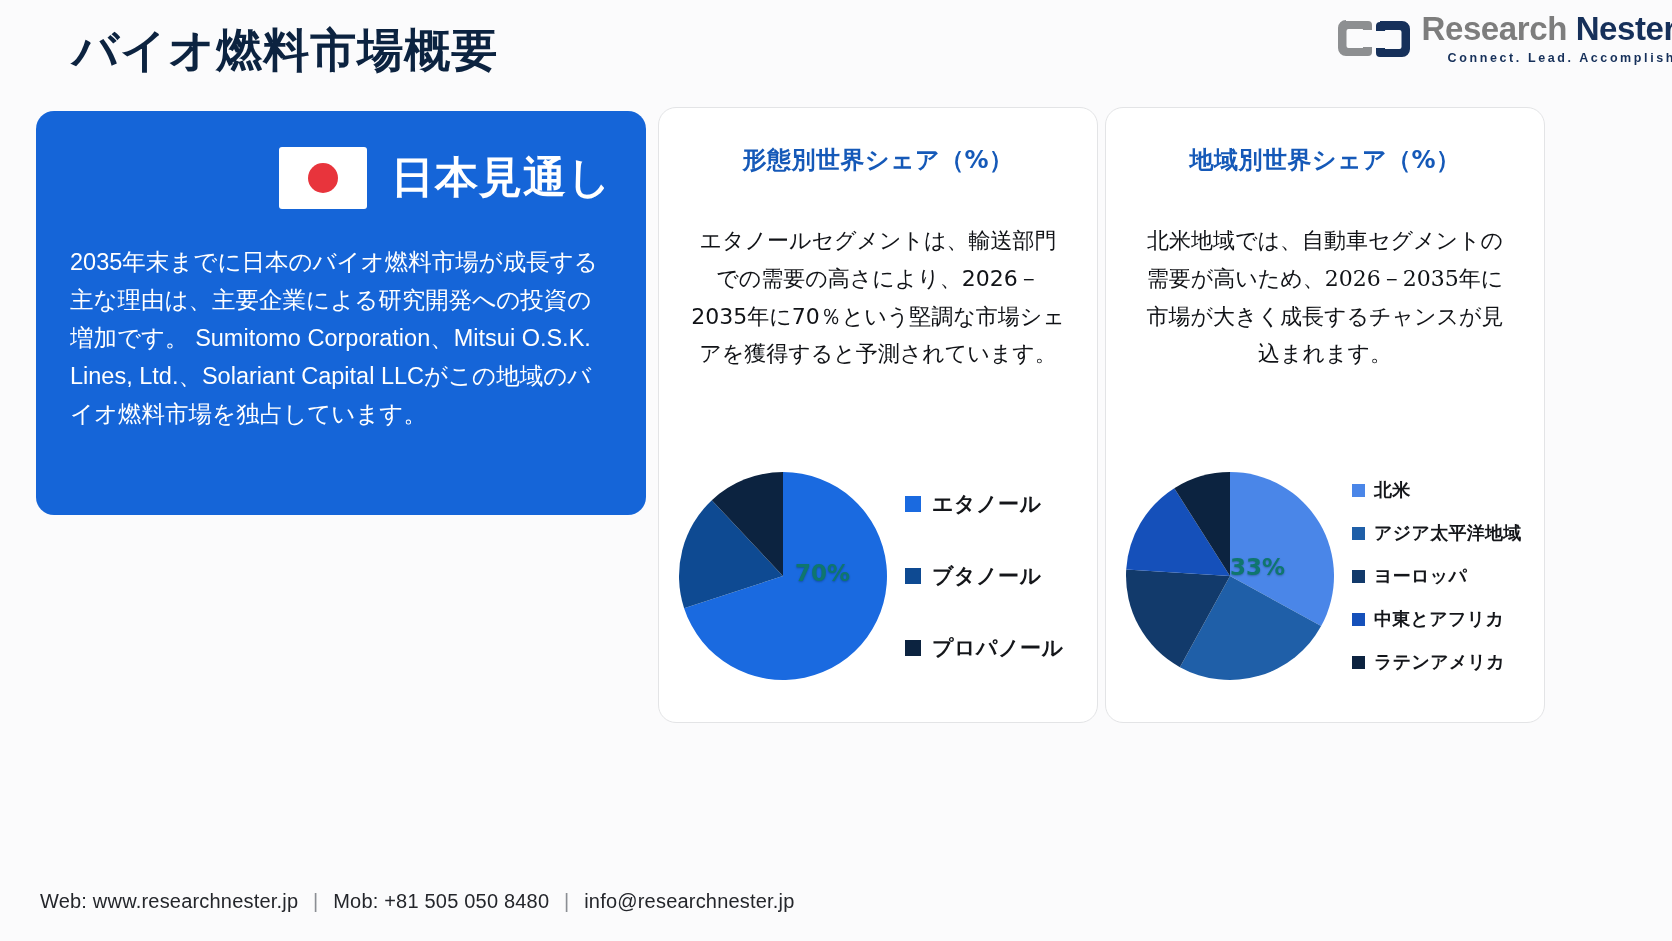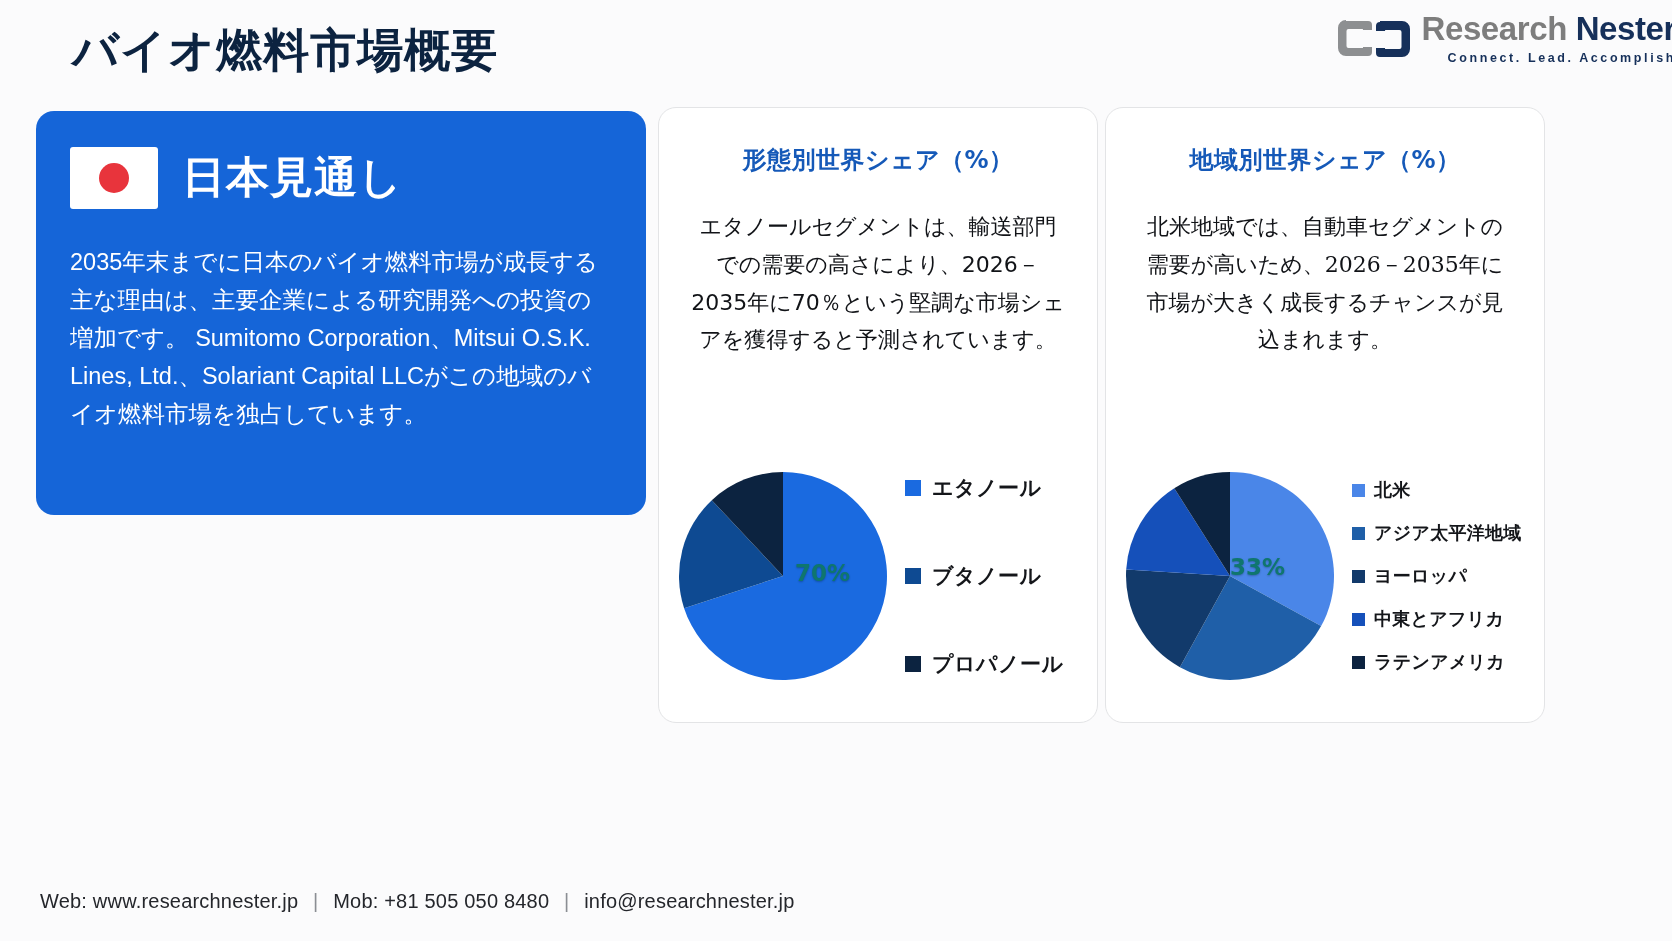--- a/index.html
+++ b/index.html
@@ -33,21 +33,21 @@
     letter-spacing: 2.6px; margin-top: 6px; text-align: right;
   }
 
   
   .left-col { position: absolute; left: 36px; top: 111px; width: 610px; }
 
   .japan-card {
     width: 610px; height: 404px; border-radius: 18px;
     background: #1565d8; padding: 36px 34px 0 34px; position: relative;
   }
-  .japan-head { display: flex; align-items: center; gap: 24px; }
+  .japan-head { display: flex; align-items: center; gap: 24px; justify-content: flex-end; }
   .flag {
     width: 88px; height: 62px; background: #ffffff; border-radius: 3px;
     display: flex; align-items: center; justify-content: center; flex: none;
   }
   .flag-dot { width: 30px; height: 30px; border-radius: 50%; background: #e8343c; }
   .japan-title {
     font-size: 43px; font-weight: 700; color: #ffffff; letter-spacing: 1px;
     font-family: "DejaVu Sans", "Liberation Sans", sans-serif;
   }
   .japan-body {
@@ -78,39 +78,39 @@
     padding: 36px 20px 20px 20px;
   }
   .panel.mid   { left: 658px; }
   .panel.right { left: 1105px; }
   .panel-title {
     text-align: center; color: #1559b8; font-size: 24px; font-weight: 700;
     letter-spacing: 0.5px;
     font-family: "DejaVu Sans", "Liberation Sans", sans-serif;
   }
   .panel-body {
-    margin-top: 32px; text-align: center; color: #111317;
+    margin-top: 46px; text-align: center; color: #111317;
     font-size: 22px; line-height: 1.72; padding: 0 10px;
     font-family: "DejaVu Serif", "Liberation Serif", serif;
   }
   .panel-body.mid-b { font-family: "DejaVu Sans", "Liberation Sans", sans-serif; }
 
   .chart-area {
     position: absolute; left: 0; right: 0; bottom: 16px; height: 260px;
     display: flex; align-items: center;
   }
   .pie-wrap { position: relative; width: 212px; height: 212px; margin-left: 18px; flex: none; }
   .pie-wrap svg { display: block; width: 212px; height: 212px; }
   .pie-label {
     position: absolute; color: #0f766e; font-size: 23px; font-weight: 700;
     text-shadow: 0 1px 2px rgba(0,0,0,.25);
     font-family: "DejaVu Sans", "Liberation Sans", sans-serif;
   }
   .legend { flex: 1; padding-left: 16px; display: flex; flex-direction: column; }
-  .legend.mid-l { gap: 60px; }
+  .legend.mid-l { gap: 44px; }
   .legend.right-l { gap: 19px; }
   .legend-item { display: flex; align-items: center; }
   .legend-swatch { width: 16px; height: 16px; flex: none; margin-right: 11px; }
   .legend-text {
     font-size: 21px; font-weight: 700; color: #14161a; letter-spacing: 0.5px;
     white-space: nowrap;
     font-family: "DejaVu Sans", "Liberation Sans", sans-serif;
   }
   .legend.right-l .legend-text { font-size: 18px; letter-spacing: 0.3px; }
   .legend.right-l .legend-swatch { width: 13px; height: 13px; margin-right: 9px; }

